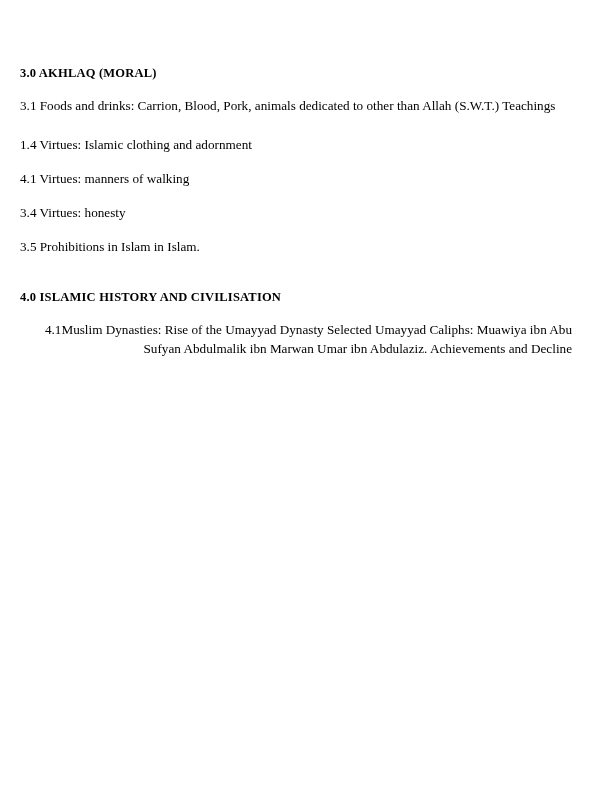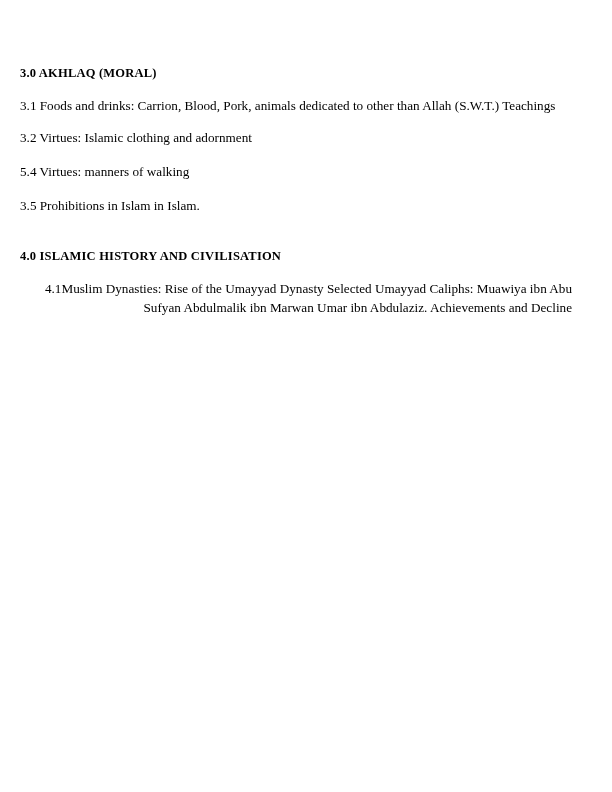--- a/index.html
+++ b/index.html
@@ -38,45 +38,46 @@
     letter-spacing: 0.2px;
   }
   .para {
     font-family: "Liberation Serif", serif;
     font-size: 13.2px;
     line-height: 1.45;
     margin: 0 0 15px 0;
     text-align: left;
   }
   .para.multiline {
-    margin-bottom: 13px;
+    margin-bottom: 20px;
   }
   .heading.second {
     margin-top: 34px;
     margin-bottom: 14px;
   }
   .para.last {
     margin-bottom: 0;
     text-align: right;
   }
 </style>
 </head>
 <body>
 
 <div class="page">
   <div class="content">
 
     <h2 class="heading">3.0 AKHLAQ  (MORAL)</h2>
 
     <p class="para multiline">3.1 Foods and drinks: Carrion, Blood, Pork, animals dedicated to other than Allah (S.W.T.) Teachings</p>
 
-    <p class="para">3.2 Virtues: Islamic clothing and adornment</p>
+    <p class="para">1.4 Virtues: Islamic clothing and adornment</p>
 
-    <p class="para">5.4 Virtues: manners of walking</p>
+    <p class="para">4.1 Virtues: manners of walking</p>
 
+    <p class="para">3.4 Virtues: honesty</p>
 
     <p class="para">3.5 Prohibitions in Islam in Islam.</p>
 
     <h2 class="heading second">4.0 ISLAMIC HISTORY AND CIVILISATION</h2>
 
     <p class="para last">4.1Muslim Dynasties: Rise of the Umayyad Dynasty Selected Umayyad Caliphs: Muawiya ibn Abu Sufyan Abdulmalik ibn Marwan Umar ibn Abdulaziz. Achievements and Decline</p>
 
   </div>
 </div>
 

